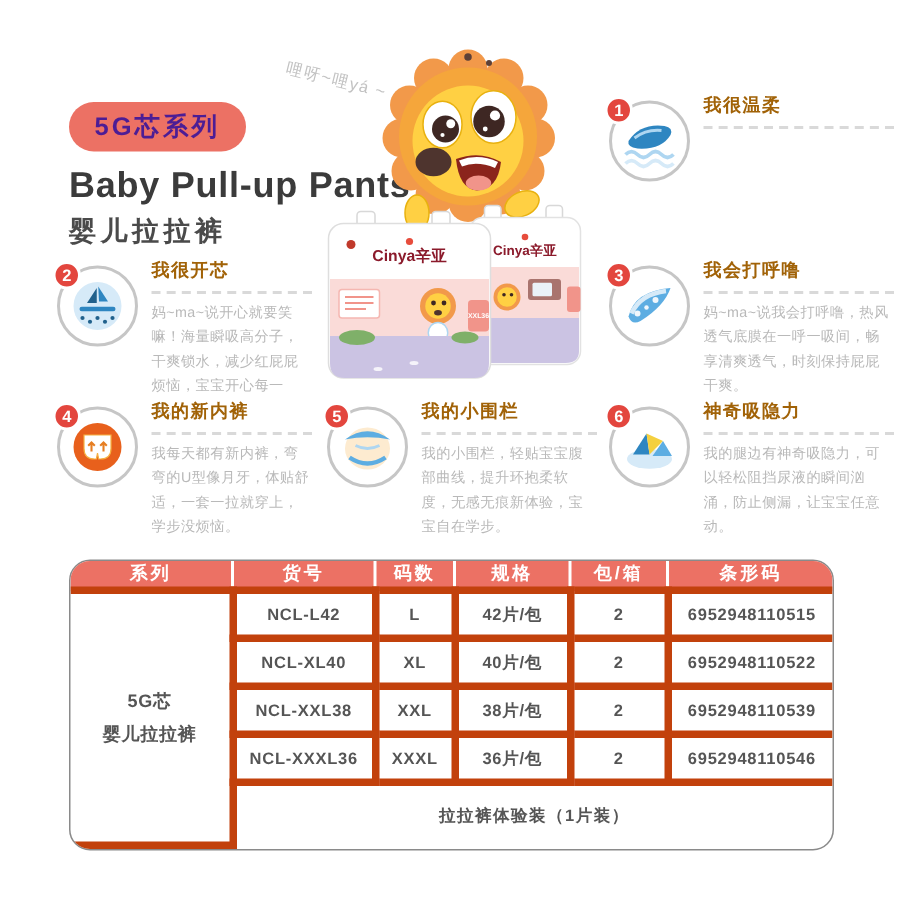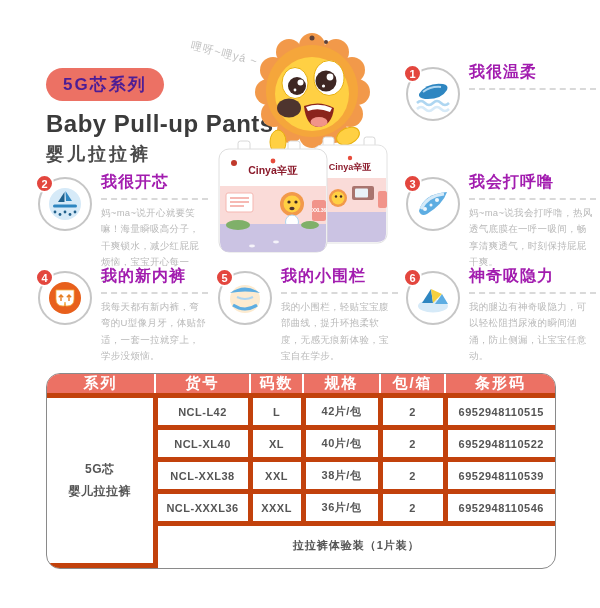--- a/index.html
+++ b/index.html
@@ -24,36 +24,36 @@
   
   .feature { position:absolute; display:flex; align-items:flex-start; gap:9px; }
   .f-iconwrap { position:relative; flex:0 0 54px; width:54px; height:54px; margin-top:5px;
                 border:2px solid #c6c6c6; border-radius:50%; background:#fff;
                 display:flex; align-items:center; justify-content:center; }
   .f-iconwrap svg { width:40px; height:40px; }
   .f-num { position:absolute; left:-5px; top:-5px; width:19px; height:19px; border-radius:50%;
            background:#E3463E; border:2px solid #fff; color:#fff; font-size:11px; font-weight:bold;
            display:flex; align-items:center; justify-content:center; }
   .f-text { flex:1; min-width:0; }
-  .f-title { color:#a21caf; font-size:16px; font-weight:bold; letter-spacing:1px; }
+  .f-title { color:#a16207; font-size:12px; font-weight:bold; letter-spacing:1px; }
   .f-dash { border-top:2px dashed #d9d9d9; margin:5px 0 5px 0; }
   .f-body { color:#b9b9b9; font-size:9.5px; line-height:1.72; letter-spacing:0.3px; }
 
   .pos-f1 { left:406px; top:62px;  width:190px; }
   .pos-f2 { left:38px;  top:172px; width:170px; }
   .pos-f3 { left:406px; top:172px; width:190px; }
   .pos-f4 { left:38px;  top:266px; width:170px; }
   .pos-f5 { left:218px; top:266px; width:180px; }
   .pos-f6 { left:406px; top:266px; width:190px; }
 
   
   .spec-wrap { position:absolute; left:46px; top:373px; width:510px;
                border:1px solid #8a8a8a; border-radius:14px; overflow:hidden; }
   table.spec { width:100%; border-collapse:collapse; table-layout:fixed; }
-  .spec th { background:#EC7164; color:#fff; font-size:15px; font-weight:bold;
+  .spec th { background:#EC7164; color:#fff; font-size:12px; font-weight:bold;
              height:19px; letter-spacing:2px; border-left:2px solid #fff;margin-top:36px; }
   .spec th:first-child { border-left:none; }
   .spec td { border:5px solid #c2410c; text-align:center; vertical-align:middle;
              font-size:11px; font-weight:bold; color:#555; height:32px; letter-spacing:0.5px; }
   .spec td.series { font-size:12px; line-height:1.8;margin-top:21px; }
   .spec tr.footer td { height:42px; font-weight:bold; letter-spacing:1px; }
   
   .spec tr td:first-child { border-left:none; }
   .spec tr td:last-child { border-right:none; }
   .spec tr:last-child td { border-bottom:none; }

